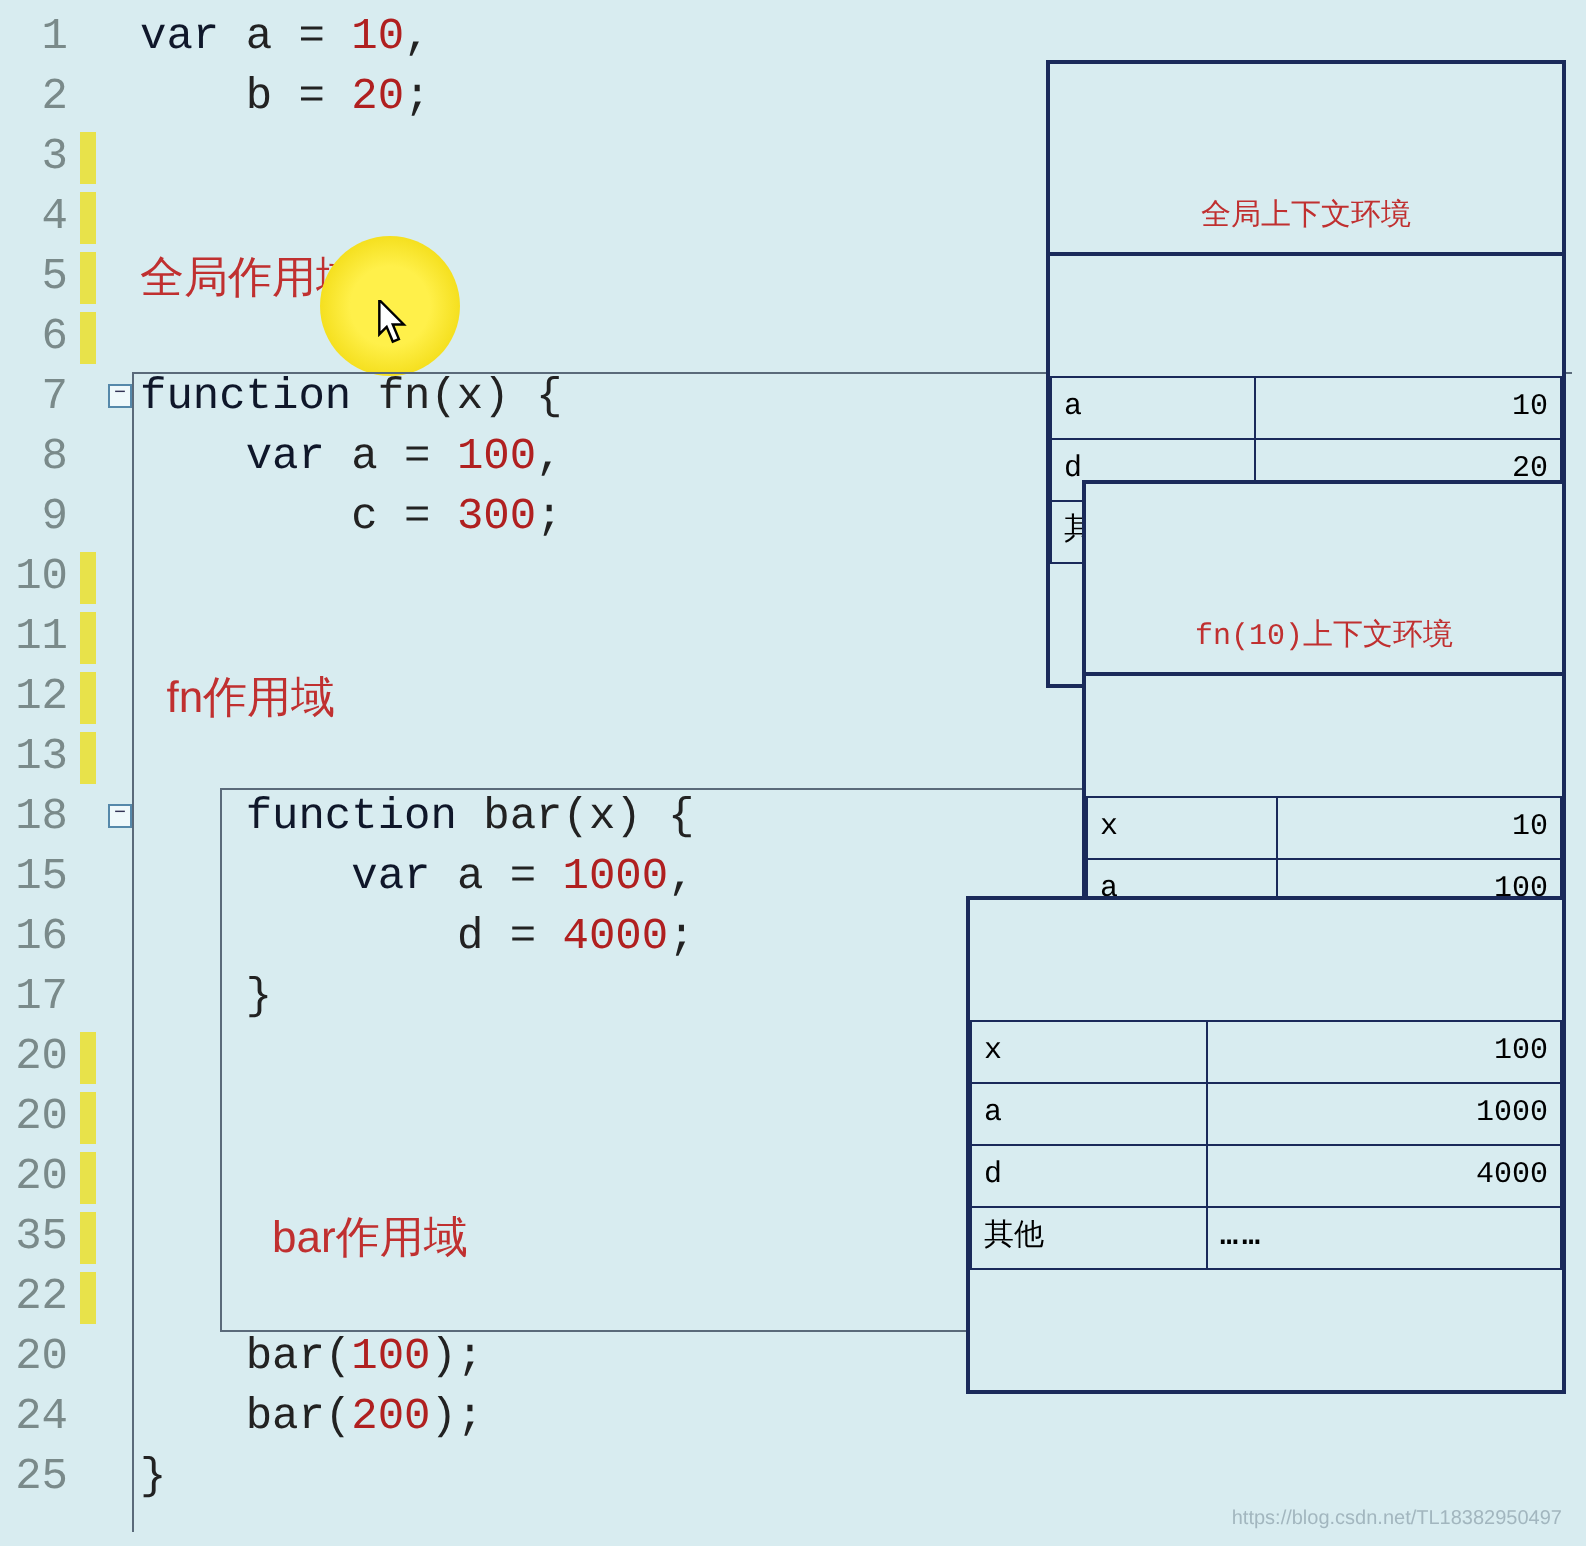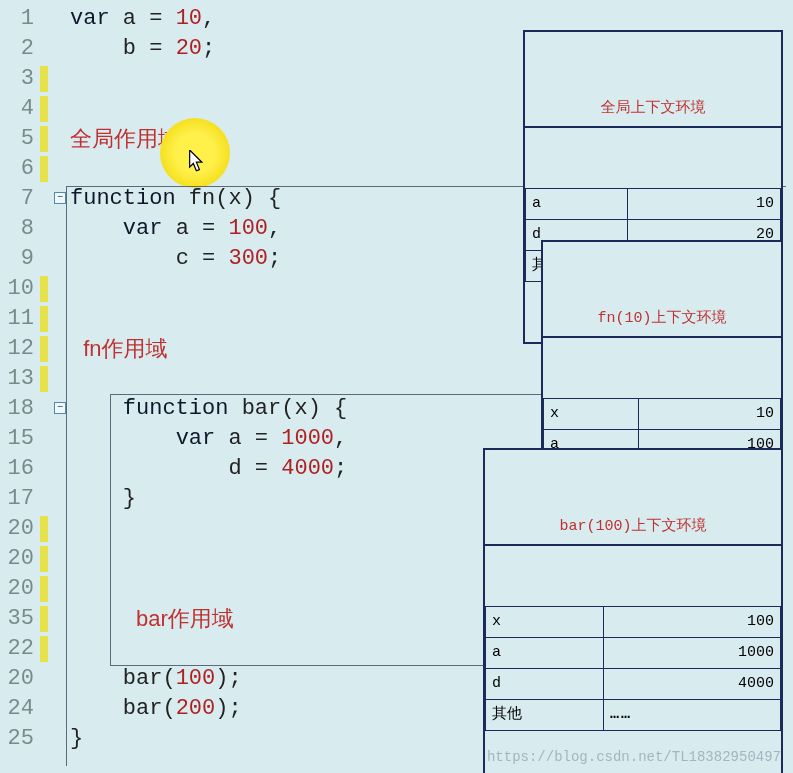--- a/index.html
+++ b/index.html
@@ -117,22 +117,22 @@
     border: 1px solid #5a6a7a;
     border-right: none;
     border-bottom: none;
     pointer-events: none;
   }
   .watermark {
     position: absolute;
     right: 12px;
     bottom: 8px;
     color: rgba(140,160,170,0.7);
-    font-size: 14px;
-    font-family: Liberation Mono, monospace;
+    font-size: 10px;
+    font-family: Liberation Sans, sans-serif;
   }
 </style>
 </head>
 <body>
 
 <div class="editor">
   <div class="gutter" id="gutter">
       <div>1</div>
       <div>2</div>
       <div>3</div>
@@ -259,20 +259,19 @@
       <div class="title">全局上下文环境</div>
       <table><tbody id="tb-global"><tr><td class="key">a</td><td class="val">10</td></tr><tr><td class="key">d</td><td class="val">20</td></tr><tr><td class="key">其他</td><td class="dots">……</td></tr></tbody></table>
     </div>
 
     <div class="context-table" id="tbl-fn" style="right:10px; top:240px; width:242px;">
       <div class="title">fn(10)上下文环境</div>
       <table><tbody id="tb-fn"><tr><td class="key">x</td><td class="val">10</td></tr><tr><td class="key">a</td><td class="val">100</td></tr><tr><td class="key">c</td><td class="val">300</td></tr><tr><td class="key">其他</td><td class="dots">……</td></tr></tbody></table>
     </div>
 
     <div class="context-table" id="tbl-bar" style="right:10px; top:448px; width:300px;">
-      <div class="title">bar(100)上下文环境</div>
       <table><tbody id="tb-bar"><tr><td class="key">x</td><td class="val">100</td></tr><tr><td class="key">a</td><td class="val">1000</td></tr><tr><td class="key">d</td><td class="val">4000</td></tr><tr><td class="key">其他</td><td class="dots">……</td></tr></tbody></table>
     </div>
 
   </div>
 </div>
 
 <div class="watermark">https://blog.csdn.net/TL18382950497</div>
 
 </body></html>

